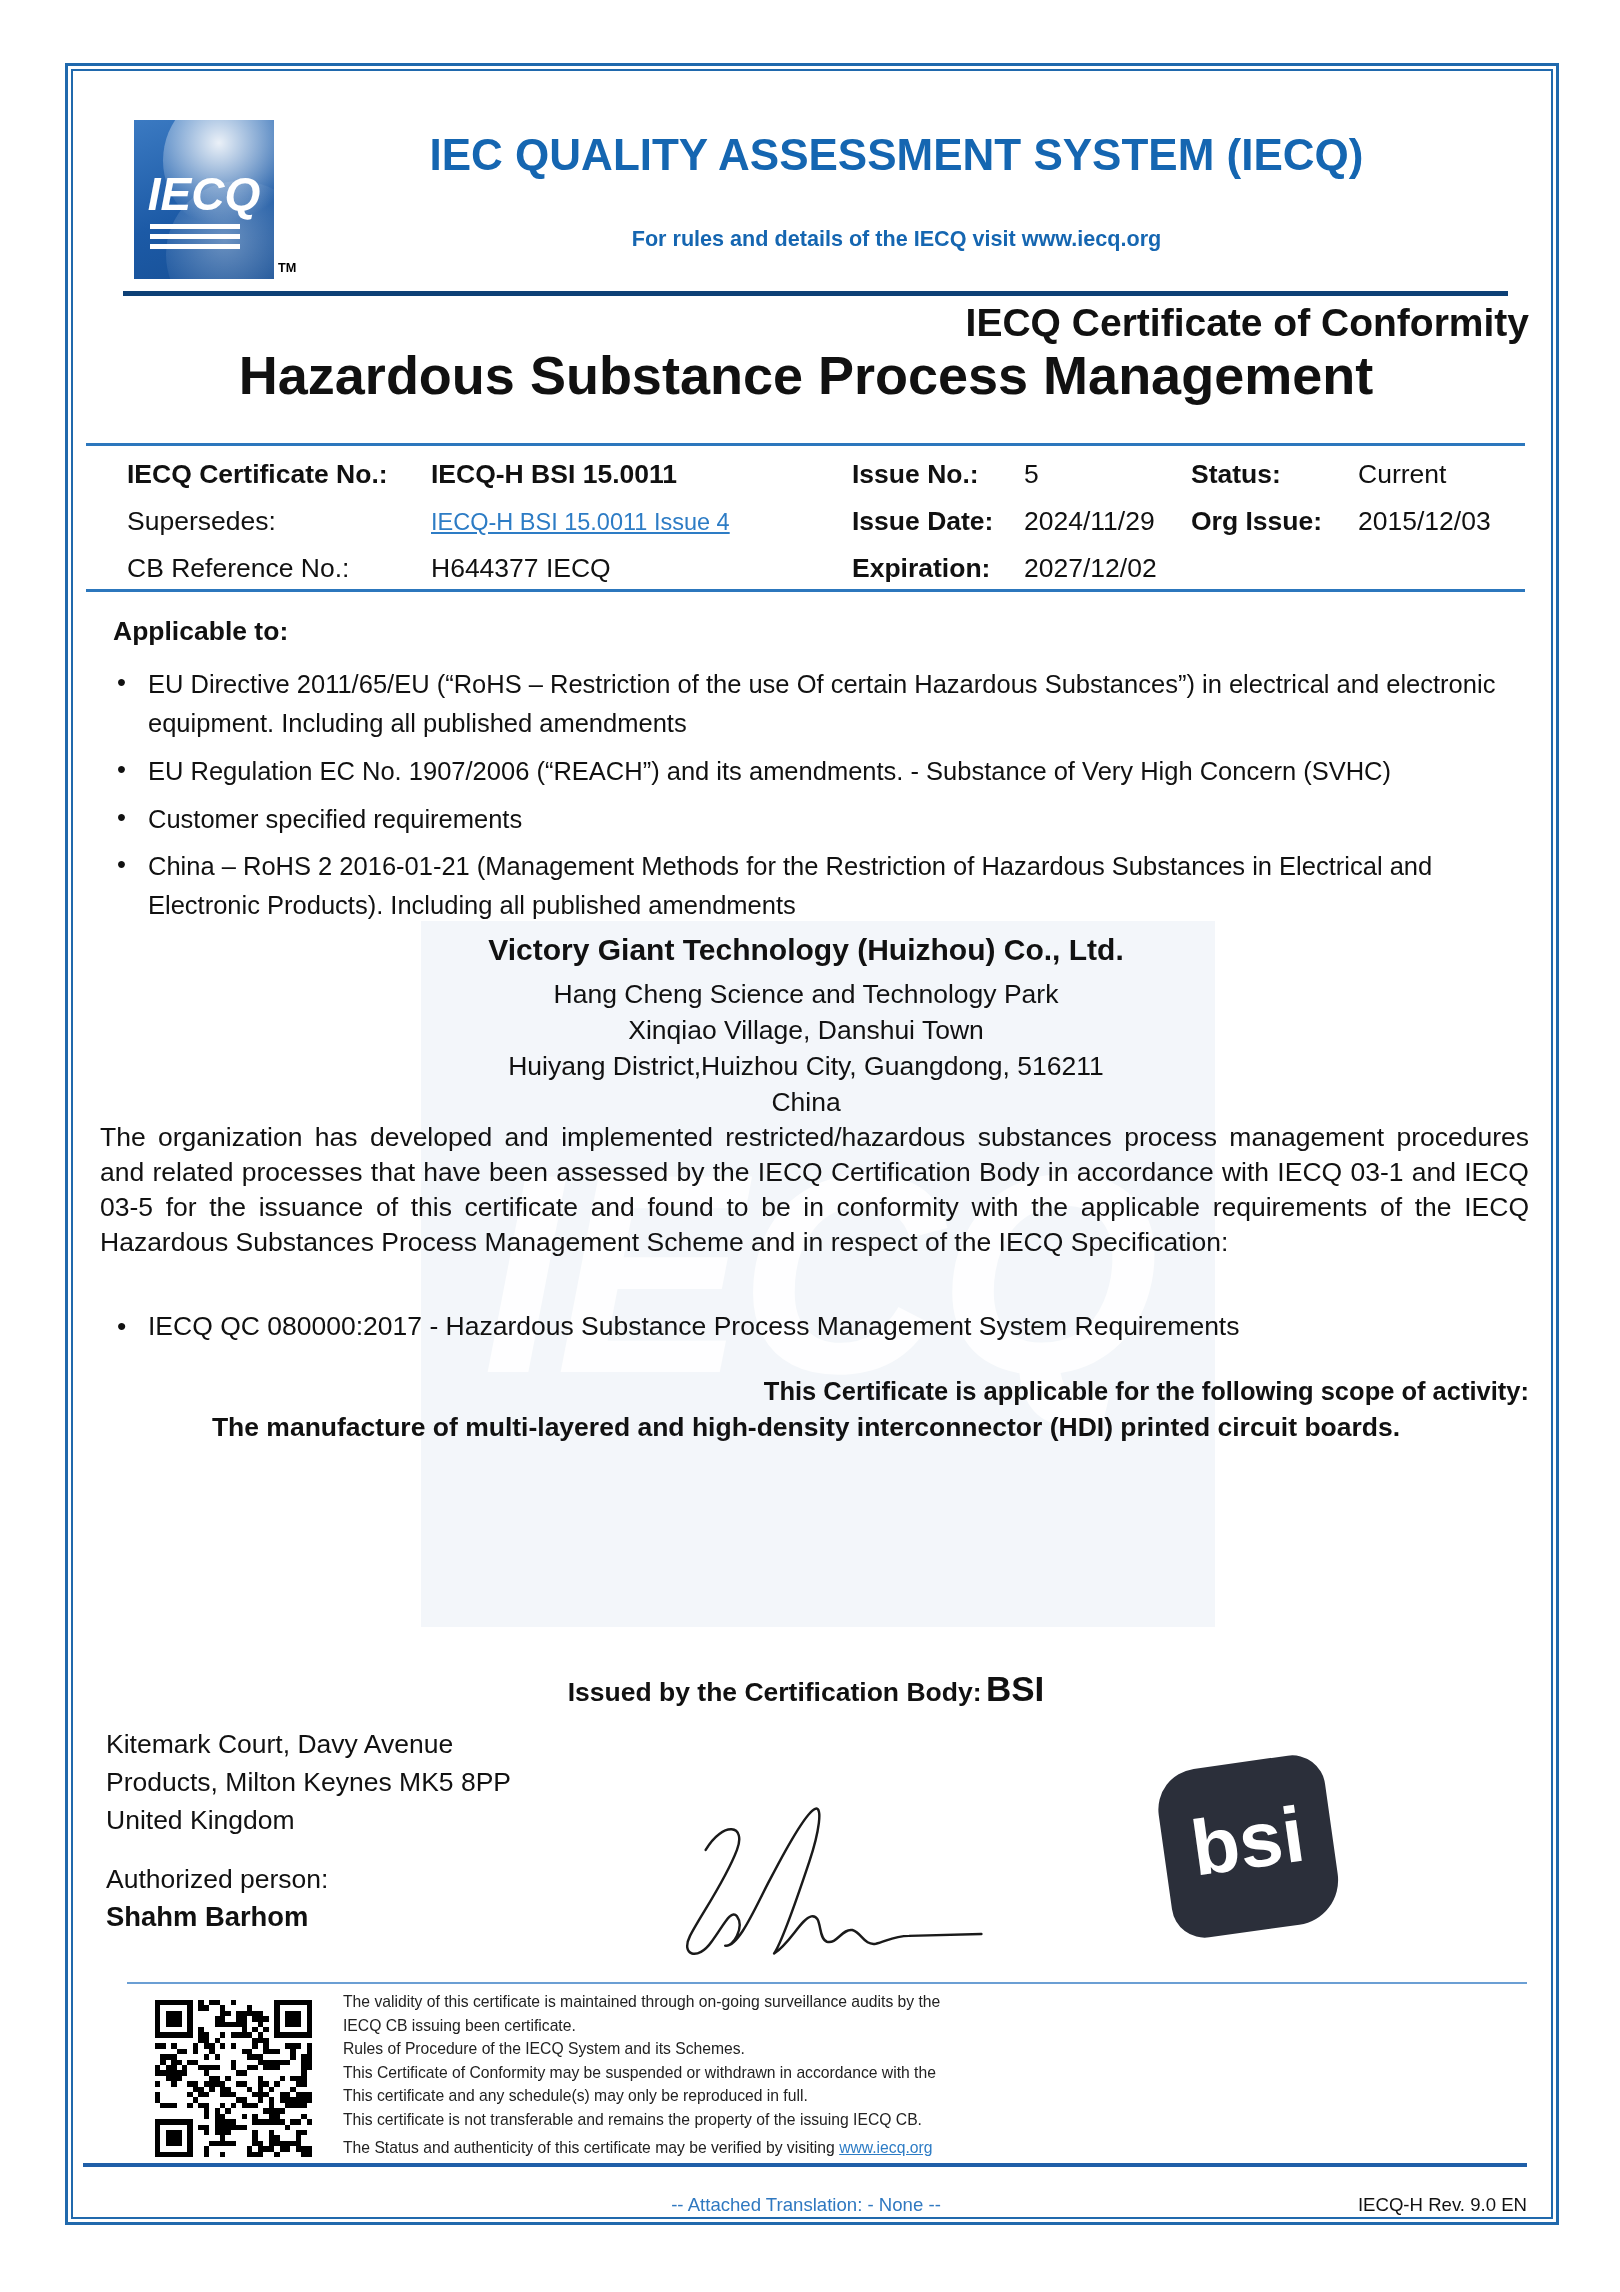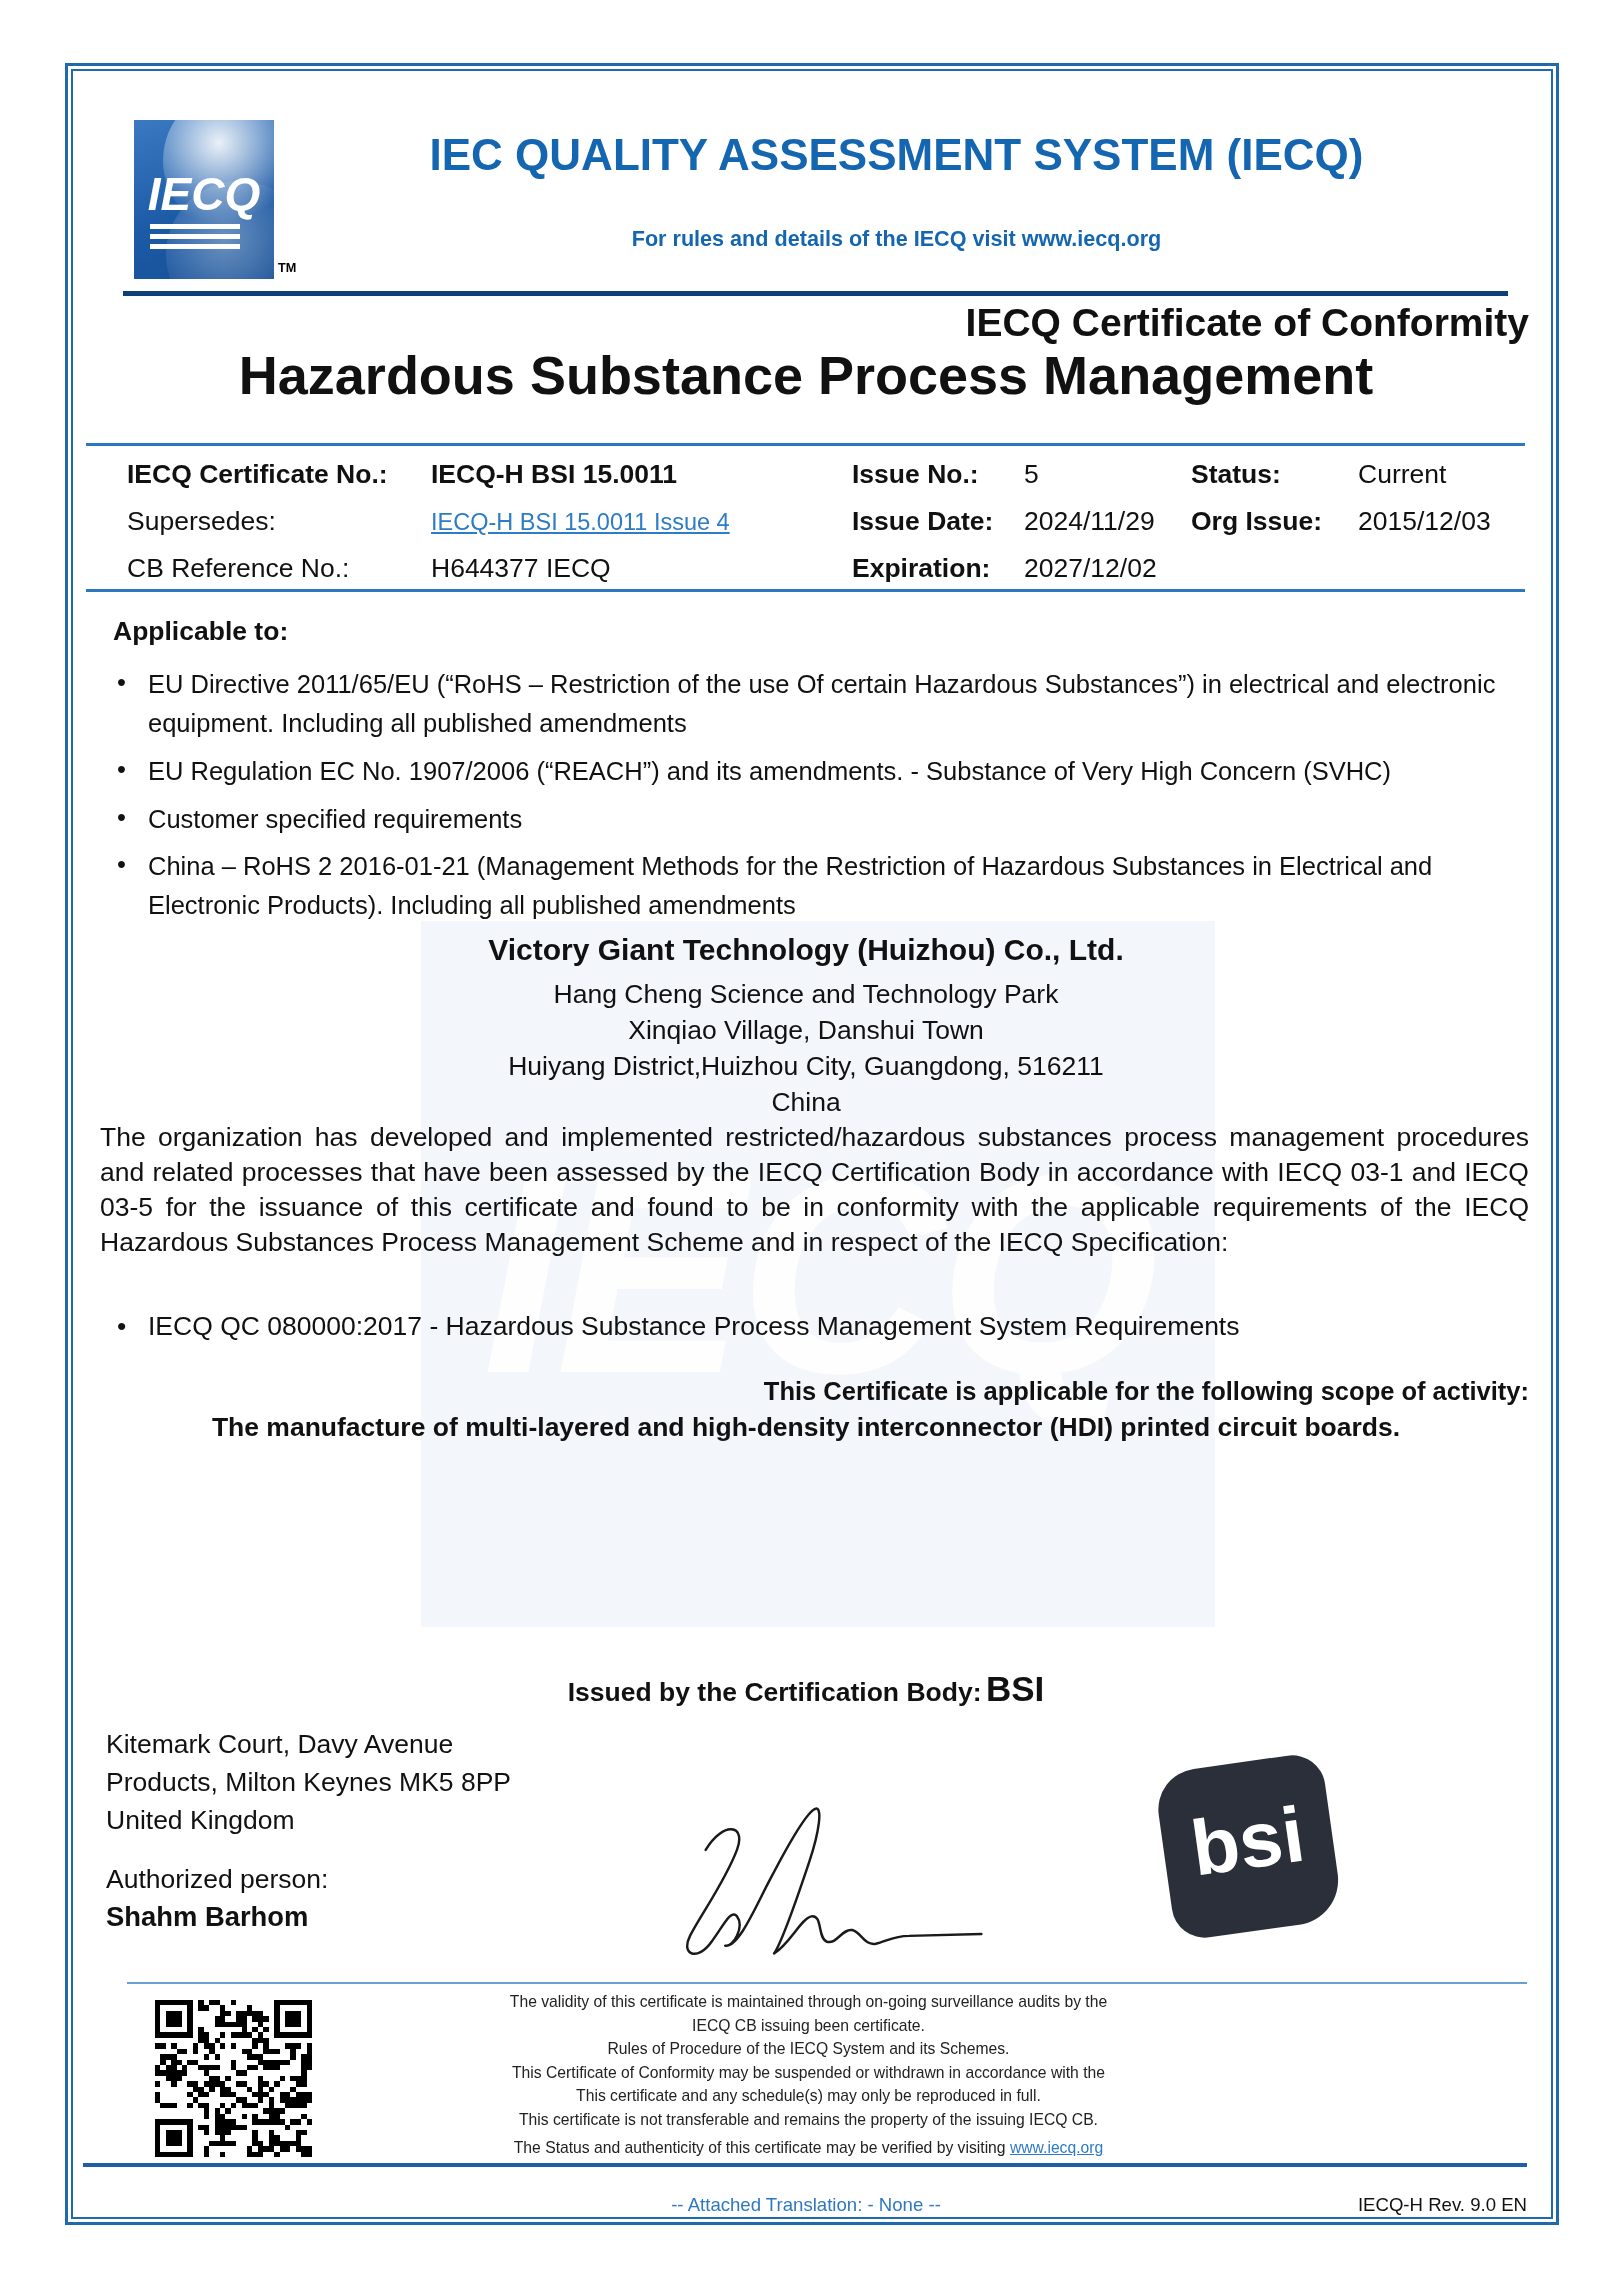--- a/index.html
+++ b/index.html
@@ -88,21 +88,21 @@
   .signature { left:637px; top:1799px; width:372px; height:176px; }
 
   .bsi-logo { left:1164px; top:1762px; width:169px; height:169px; background:#2b2f3a;
     border-radius:41px 33px 45px 33px; transform:rotate(-8deg);
     display:flex; align-items:center; justify-content:center; }
   .bsi-logo span { color:#fff; font-size:78px; font-weight:bold; margin-top:-9.8px; }
 
   
   .legal-topline { left:127px; top:1982px; width:1400px; height:2px; background:#6b9fd4; }
   .qr { left:155px; top:2000px; width:157px; height:157px; }
-  .legal { left:343px; top:1990px; width:931px; text-align:center; font-size:15.7px; line-height:23.5px; color:#222; }
+  .legal { left:343px; top:1990px; width:931px; text-align:left; font-size:15.7px; line-height:23.5px; color:#222; }
   .legal .verify { margin-top:4.9px; }
   .legal a { color:#2d7cc5; text-decoration:underline; }
 
   .bottom-rule { left:83px; top:2163px; width:1444px; height:3.9px; background:#1f5fa8; }
   .footer-trans { left:83px; top:2194px; width:1446px; text-align:center; font-size:18.6px; color:#2f78c0; }
   .footer-rev { top:2194px; right:93px; font-size:18.6px; color:#111; }
 </style>
 </head>
 <body>
 

